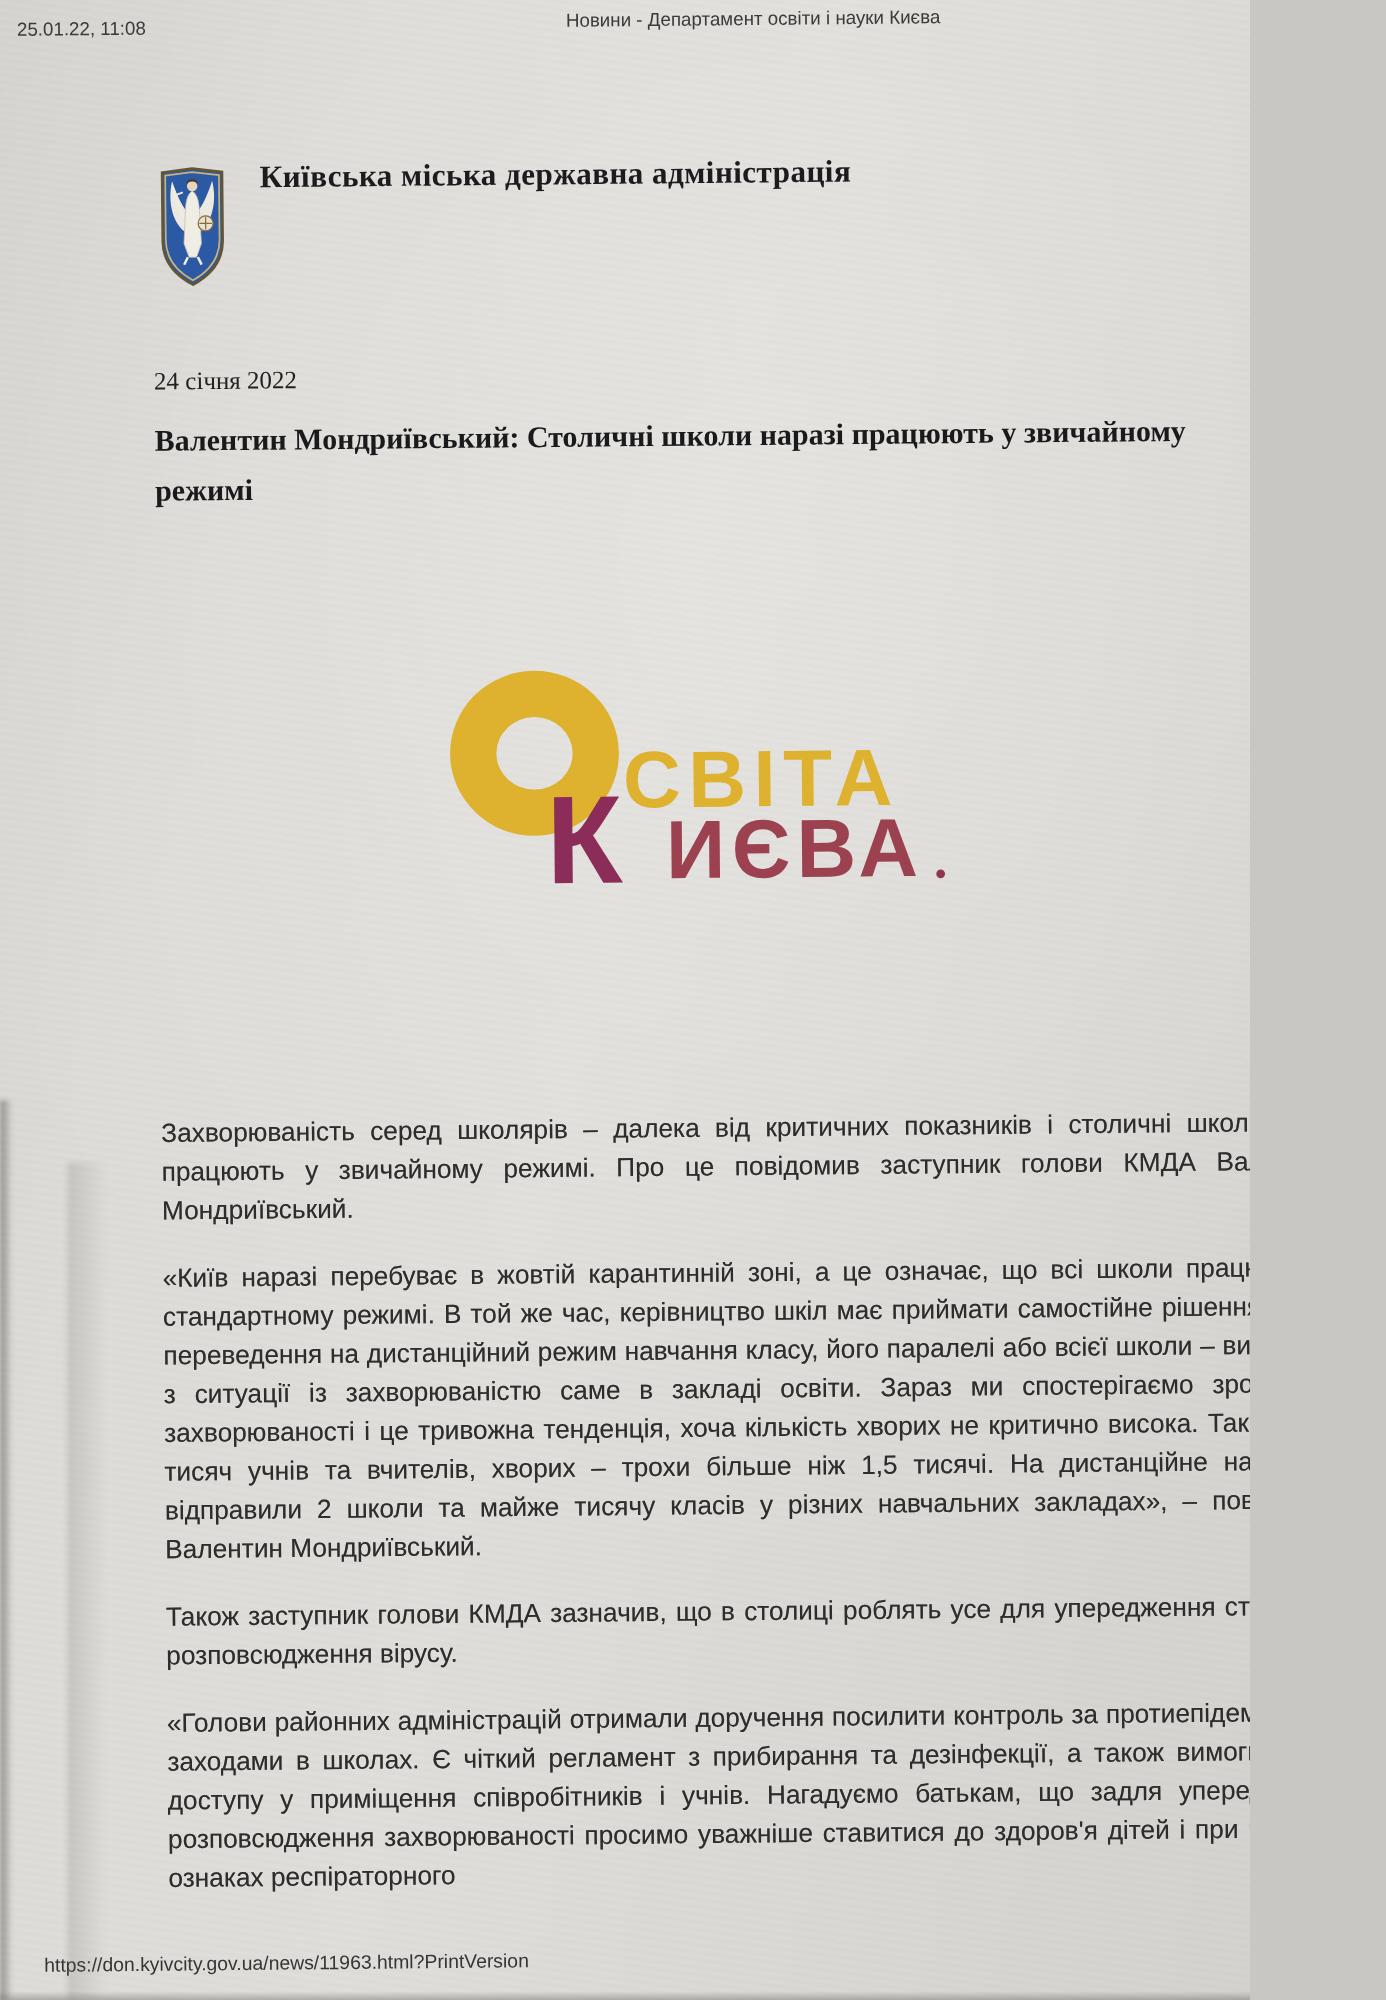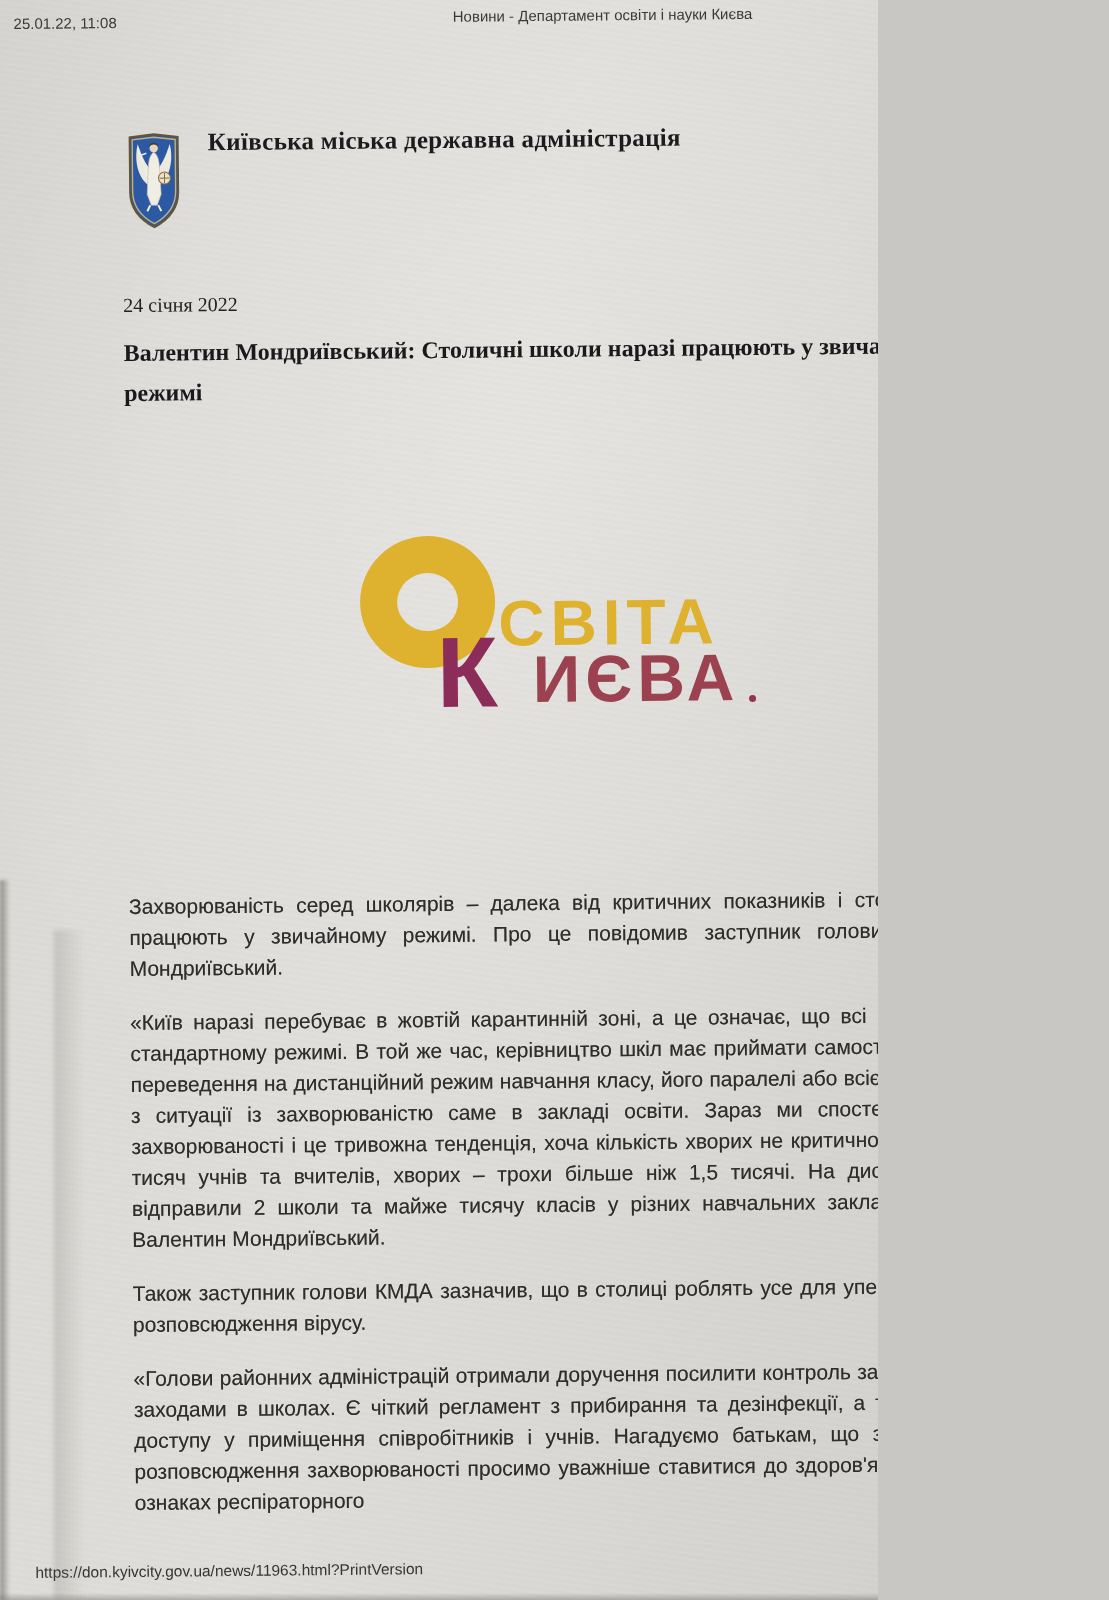--- a/index.html
+++ b/index.html
@@ -1,17 +1,17 @@
 <!DOCTYPE html>
 <html><head>
 <meta charset="utf-8">
 <style>
   html,body{margin:0;padding:0;background:#c9c7c3;}
   .page{
-    position:relative;width:878px;height:1600px;overflow:hidden;
+    position:relative;width:1000px;height:1600px;overflow:hidden;
     background:#dcdad6;
     font-family:"Liberation Sans",sans-serif;
     text-decoration:underline;
   }
   .paper{
     position:absolute;inset:0;
     background:
       radial-gradient(120% 85% at 62% 28%, rgba(255,255,255,.20), rgba(255,255,255,0) 62%),
       linear-gradient(104deg,#d6d4d0 0%,#dedcd8 22%,#e0deda 48%,#dbd9d5 72%,#d4d2ce 100%);
   }

